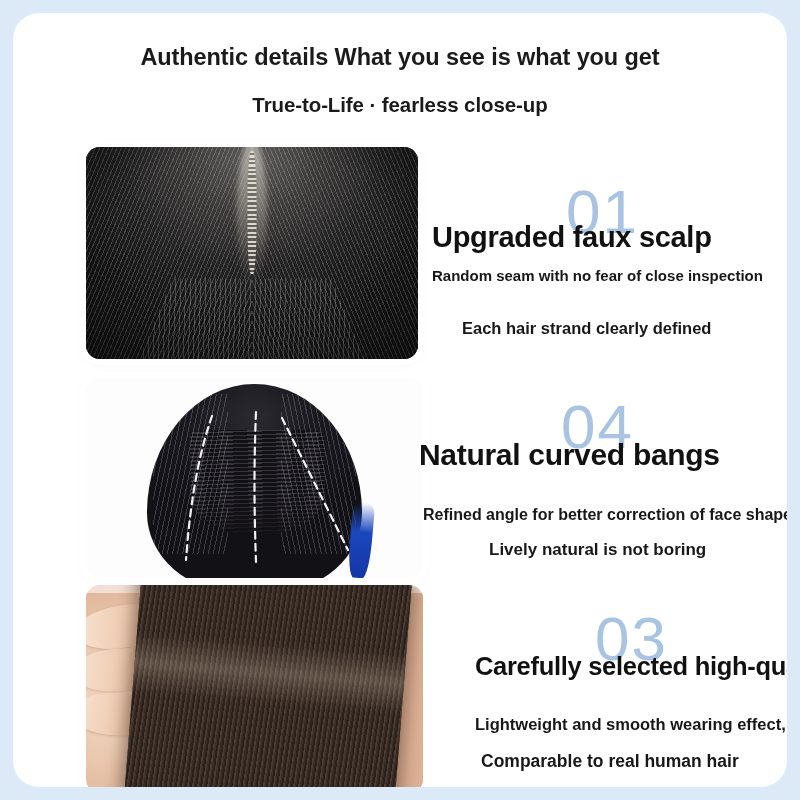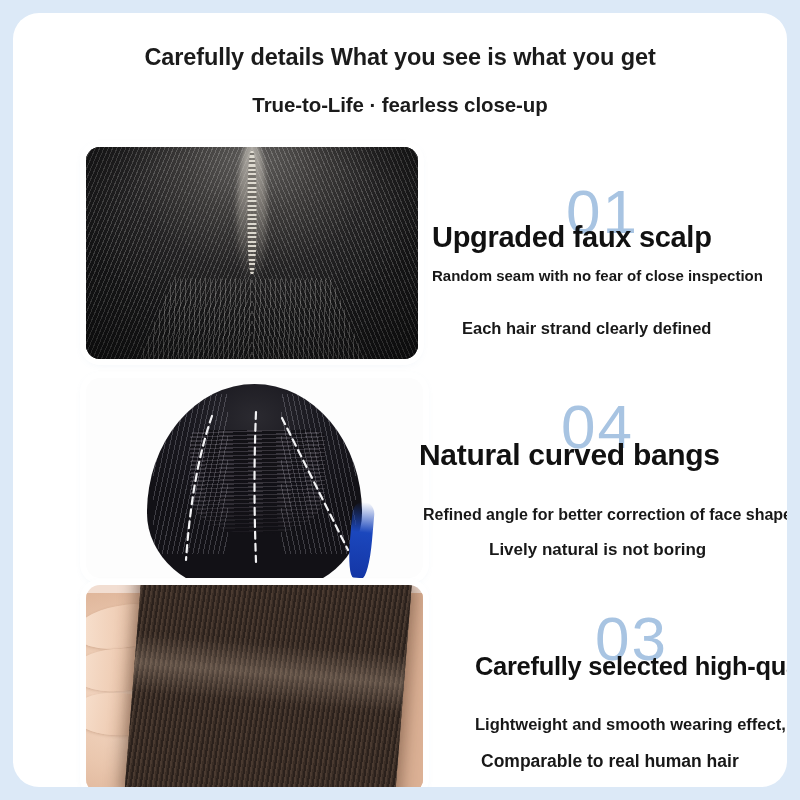--- a/index.html
+++ b/index.html
@@ -308,21 +308,21 @@
   #sub-3a { margin-top: 34px; margin-left: 6px;  font-size: 16.5px; }
   #sub-3b { margin-top: 16px; margin-left: 12px; font-size: 17.5px; }
 </style>
 </head>
 <body>
 
 <div class="page-frame">
   <div class="page-card">
 
     <div class="header-block">
-      <div class="title-main">Carefully details What you see is what you get</div>
+      <div class="title-main">Authentic details What you see is what you get</div>
       <div class="title-sub">True-to-Life · fearless close-up</div>
     </div>
 
     <div class="section-row" id="section-1">
 
       <div class="photo-panel" id="panel-1">
         <div class="photo-inner">
           <div class="scalp-bg"></div>
           <div class="strands-l"></div>
           <div class="strands-r"></div>

